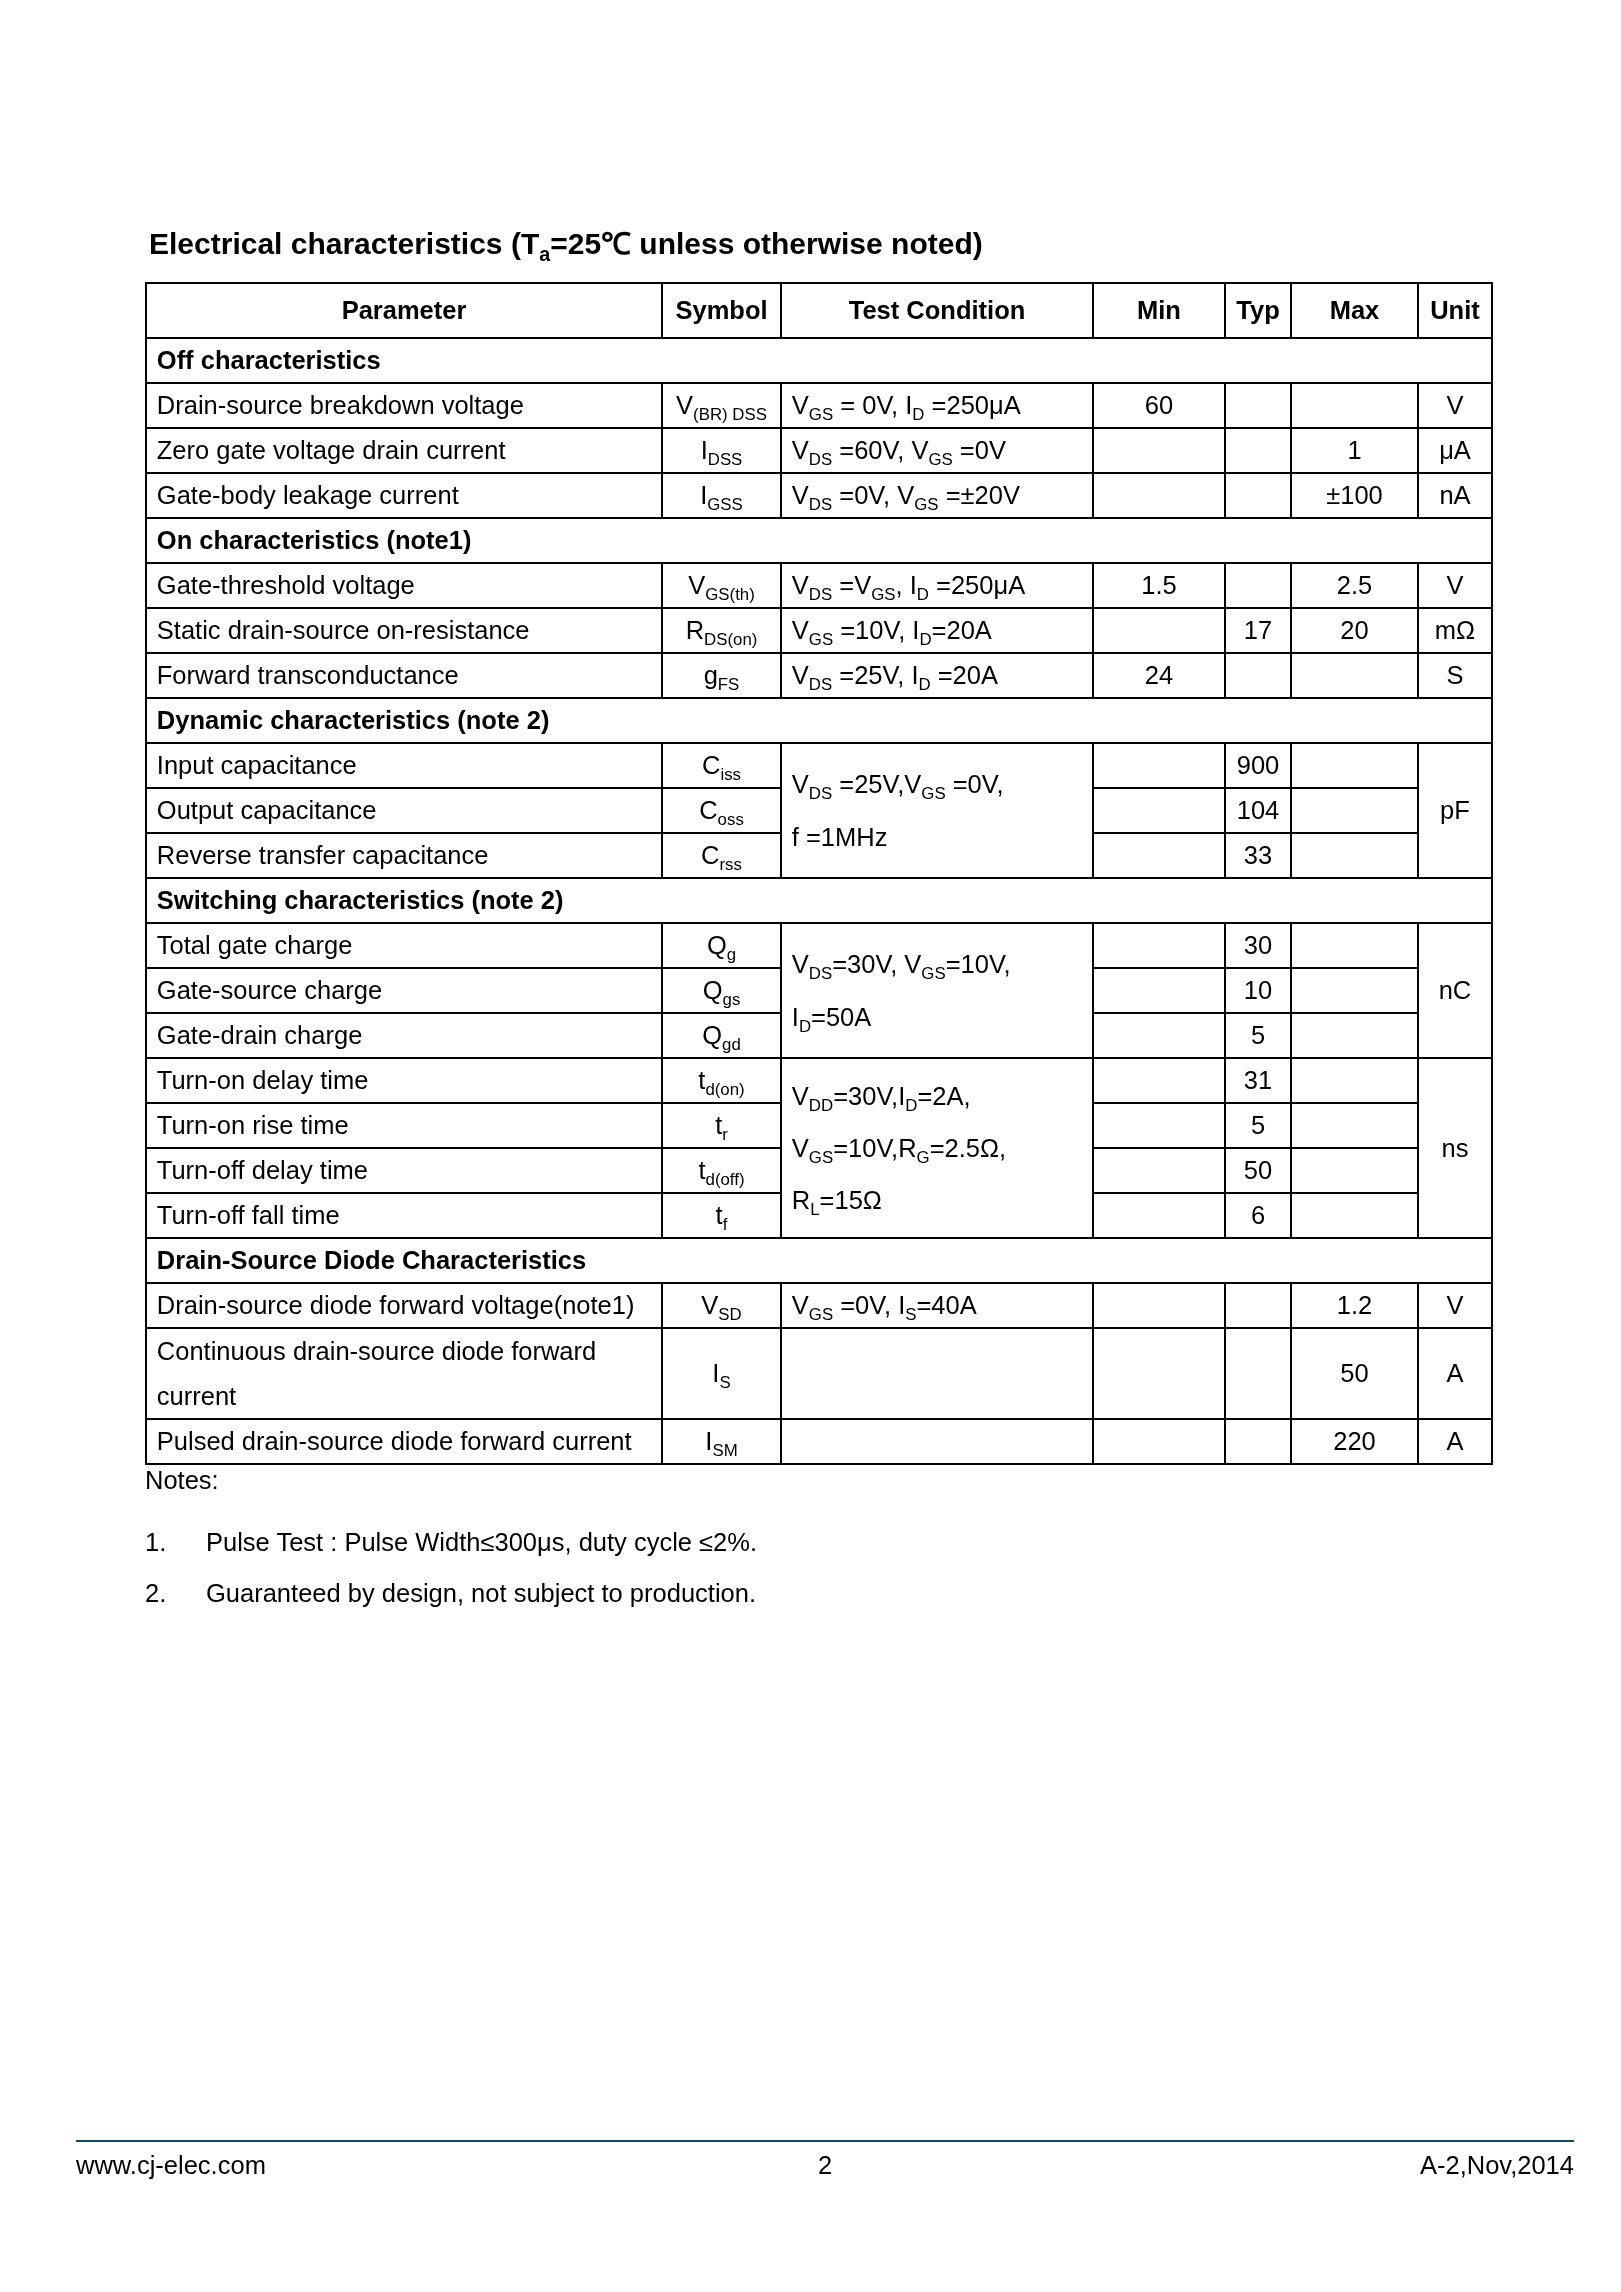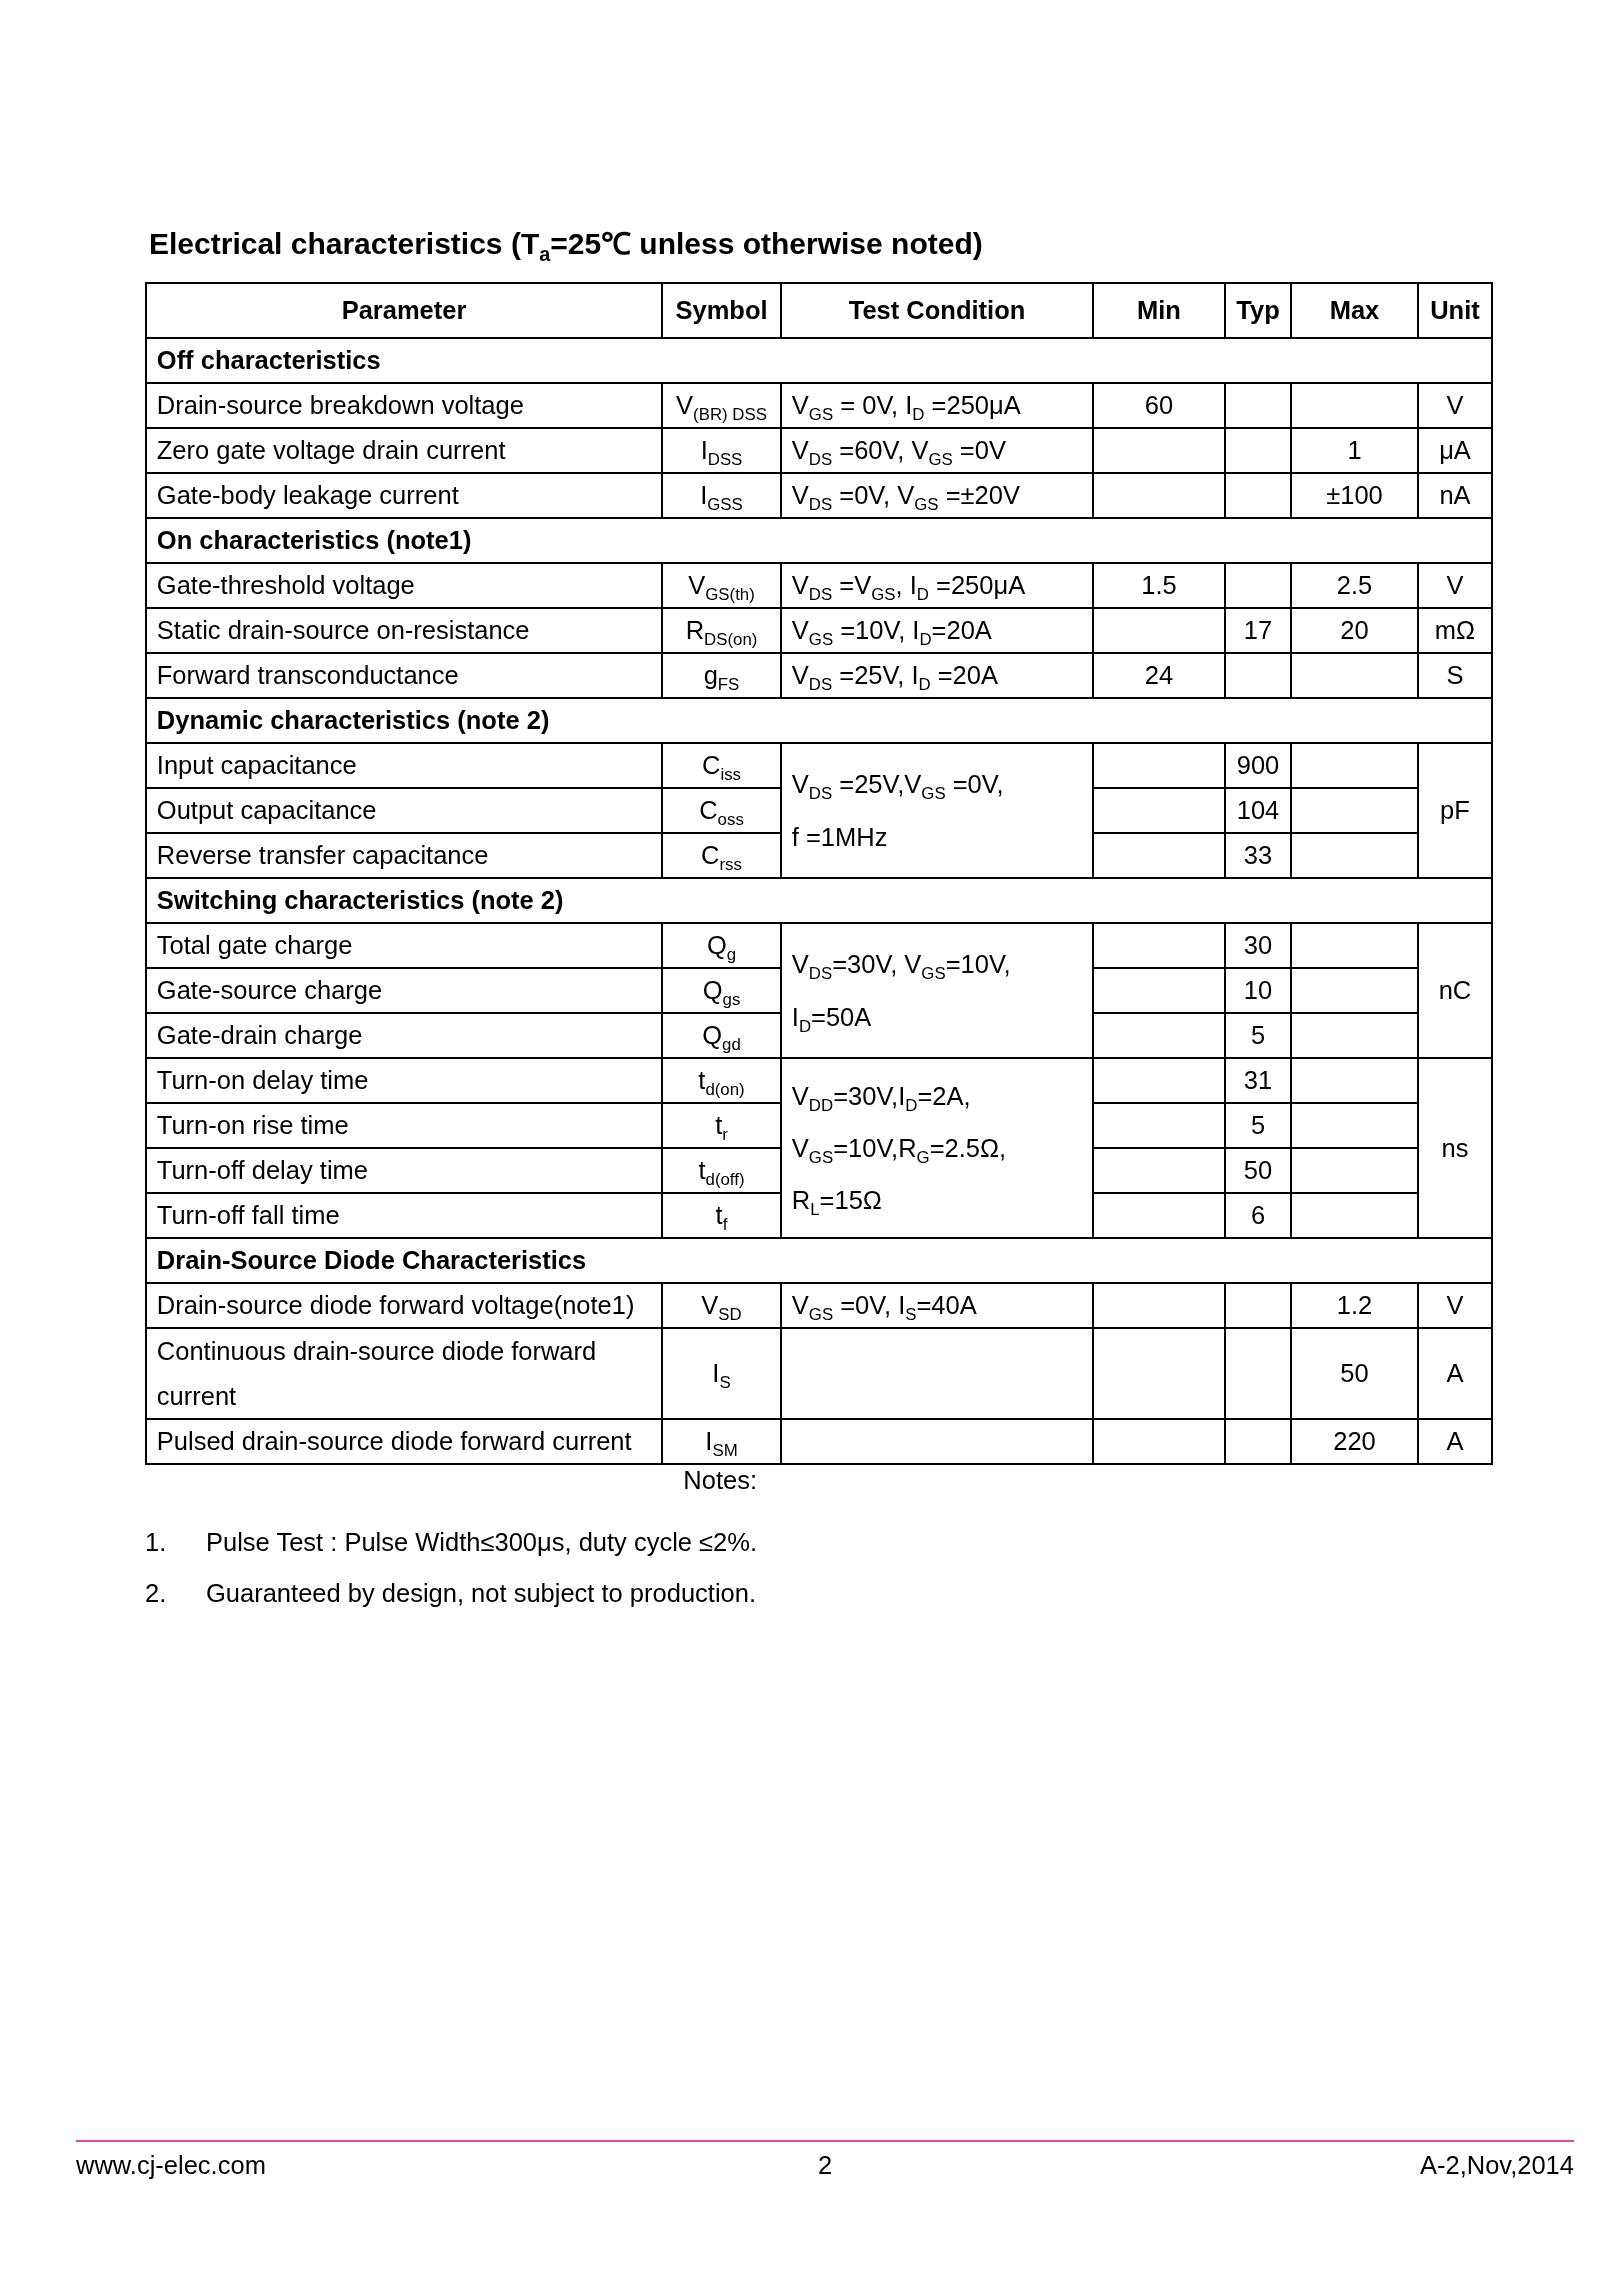--- a/index.html
+++ b/index.html
@@ -29,28 +29,28 @@
   td.param { text-align:left; white-space:nowrap;margin-top:32px; }
   tr.tall td.param { white-space:normal; line-height:1.75; }
   td.sym, td.min, td.typ, td.max, td.unit { text-align:center; padding:0 3.9px; }
   td.cond { text-align:left; padding:0 11.8px; }
   td.cond-merged { line-height:2.05; }
   tr.section td { font-weight:bold; text-align:left; padding:0 9.8px;border-radius:7px; }
 
   .notes {
     position:absolute; left:145px; top:1466px; font-size:25.5px;
   }
-  .notes-label { margin-bottom:33px;text-align:right; }
+  .notes-label { margin-bottom:33px; }
   .note-item { display:flex; margin-top:21.6px; }
   .note-num { width:61px; flex:0 0 61px; }
   .note-text { flex:1; }
 
   .footer {
     position:absolute; left:76px; top:2140px; width:1498px;
-    border-top:2px solid #ec4899; padding-top:8px; font-size:25.5px; height:31px;
+    border-top:2px solid #0c4a6e; padding-top:8px; font-size:25.5px; height:31px;
   }
   .f-left  { position:absolute; left:0;  top:8.8px; }
   .f-center{ position:absolute; left:50%; top:8.8px; transform:translateX(-50%); }
   .f-right { position:absolute; right:0; top:8.8px; }
 </style>
 </head>
 <body>
 
 <h1 class="page-title">Electrical characteristics (T<sub>a</sub>=25℃ unless otherwise noted)</h1>
 

